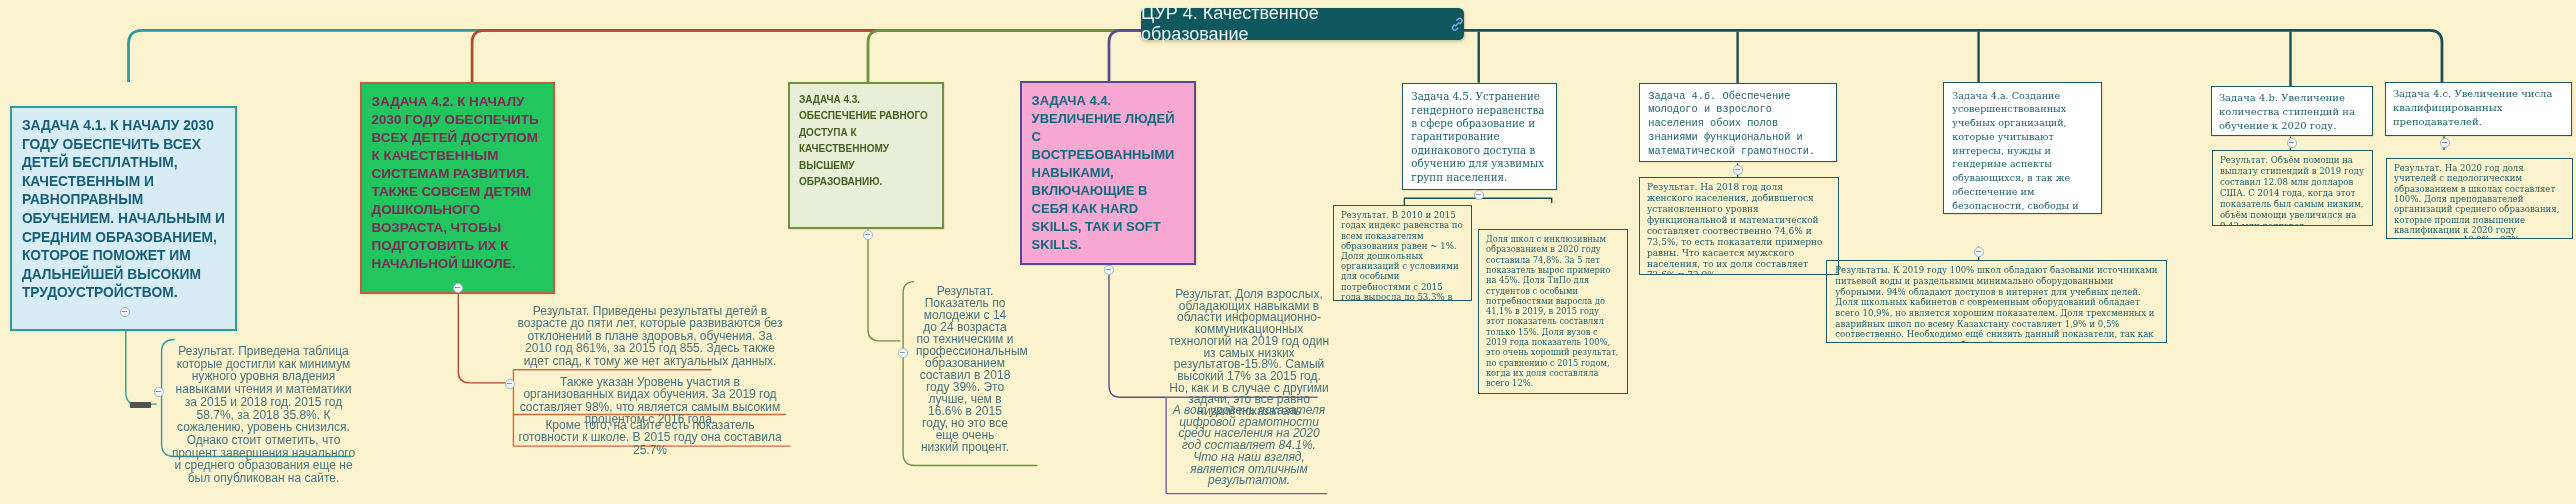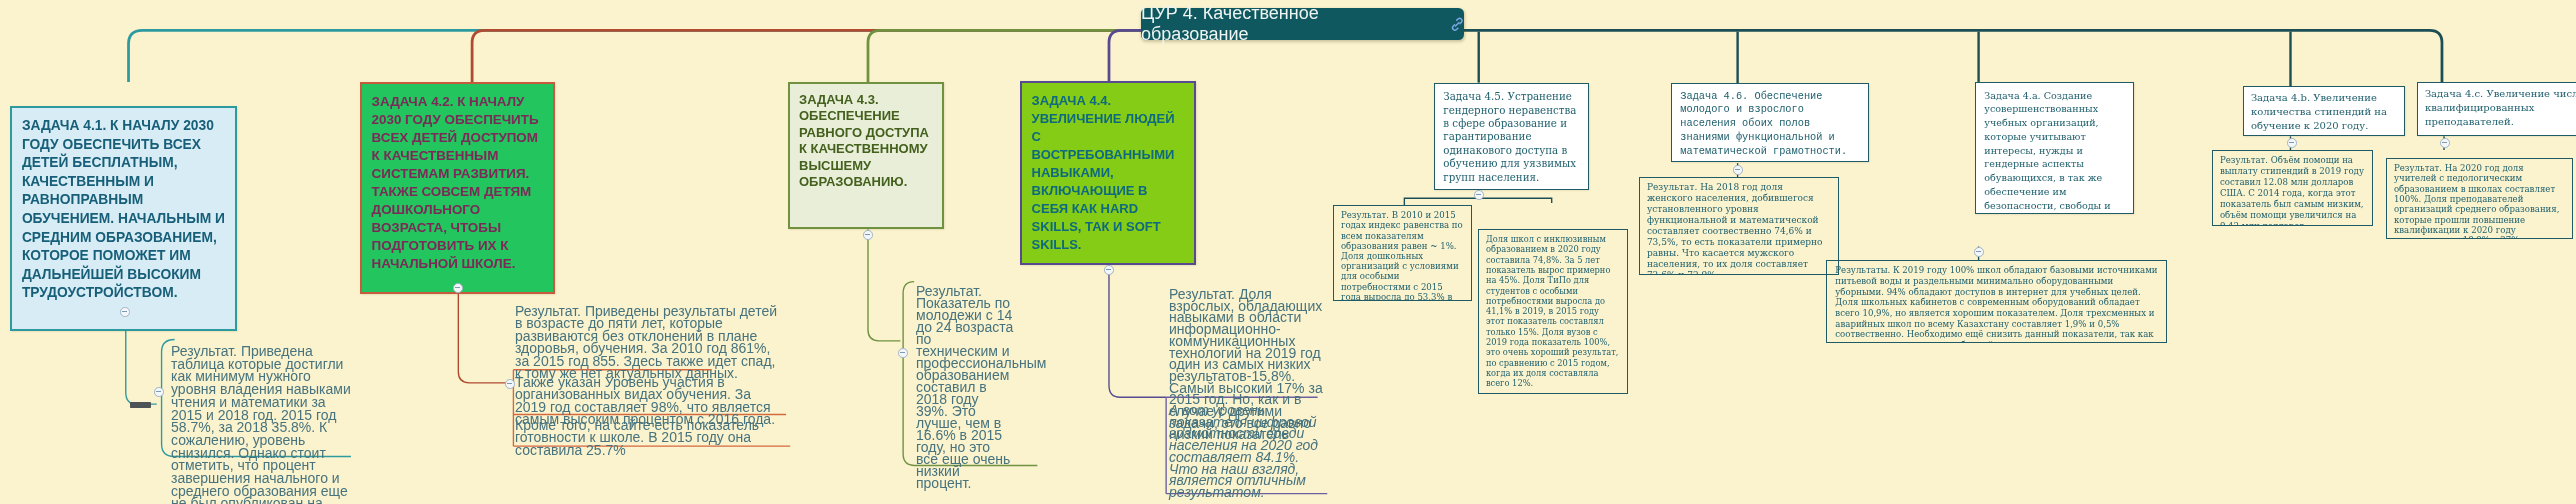--- a/index.html
+++ b/index.html
@@ -23,50 +23,49 @@
   
   .topic{
     box-shadow:0.7px 1.4px 2.1px rgba(90,70,20,.25);
     font-weight:700;overflow:hidden;
   }
   .topic.b1{left:10.3px;top:82px;width:227px;height:225px;padding:9px 9.6px;
     background:#d7ecf5;border:2.1px solid #2d9aa0;color:#175f78;font-size:13.8px;line-height:18.6px;margin-top:24px;}
   .topic.b2{left:360px;top:82px;width:195px;height:212px;padding:9px 9.6px;
     background:#22c55e;border:2.1px solid #c75b3d;color:#7c2a58;font-size:13.4px;line-height:18px;}
   .topic.b3{left:788px;top:82px;width:156px;height:147px;padding:7.6px 9px;
-    background:#e9eed9;border:2.1px solid #6f9140;color:#44601d;font-size:13px;line-height:16.5px;}
+    background:#e9eed9;border:2.1px solid #6f9140;color:#44601d;font-size:10px;line-height:16.5px;}
   .topic.b4{left:1020px;top:81px;width:176px;height:184px;padding:9px 9.6px;
-    background:#84cc16;border:2.1px solid #584a90;color:#0e6a7e;font-size:13px;line-height:18px;}
+    background:#f9a8d4;border:2.1px solid #584a90;color:#0e6a7e;font-size:13px;line-height:18px;}
 
   .topic-serif{
     background:#ffffff;border:1.4px solid #1e5b66;color:#20606e;
     font-family:"DejaVu Serif", serif;font-weight:400;overflow:hidden;
     box-shadow:0.7px 1.4px 2.1px rgba(90,70,20,.22);
-    margin-left:32px;
   }
   .topic-serif.b5{left:1402px;top:83px;width:155px;height:107px;padding:6.2px 8.3px;font-size:10.3px;line-height:13.4px;}
   .topic-serif.b6{left:1639px;top:83px;width:198px;height:79px;padding:5.5px 8.3px;font-size:10.3px;line-height:13.8px;font-family:Liberation Mono, monospace;}
   .topic-serif.b7{left:1943px;top:82px;width:159px;height:132px;padding:5.5px 8.3px;font-size:9.6px;line-height:13.8px;}
   .topic-serif.b8{left:2211px;top:86px;width:162px;height:50px;padding:4.1px 6.9px;font-size:10px;line-height:13.8px;}
   .topic-serif.b9{left:2385px;top:82px;width:187px;height:54px;padding:4.1px 6.9px;font-size:10px;line-height:13.8px;}
 
   
   .note-box{
     background:transparent;border:1.4px solid #1e5b66;color:#20606e;
     font-family:"DejaVu Serif", serif;overflow:hidden;
   }
   .note-box.c5a{left:1333px;top:205px;width:139px;height:96px;padding:4.1px 6.9px;font-size:8.6px;line-height:10.2px;}
   .note-box.c5b{left:1478px;top:203px;width:150px;height:165px;padding:4.1px 6.9px;font-size:8.3px;line-height:10.3px;margin-top:26px;}
   .note-box.c6 {left:1639px;top:177px;width:200px;height:98px;padding:4.1px 6.9px;font-size:9px;line-height:11px;}
   .note-box.c7 {left:1826px;top:260px;width:341px;height:83px;padding:4.1px 8.3px;font-size:8.6px;line-height:10.7px;}
   .note-box.c8 {left:2212px;top:150px;width:161px;height:76px;padding:4.1px 6.9px;font-size:8.6px;line-height:11px;}
   .note-box.c9 {left:2386px;top:158px;width:187px;height:81px;padding:4.1px 6.9px;font-size:8.6px;line-height:10.3px;}
 
   
-  .note-plain{color:#47737e;font-size:14px;overflow:visible;}
+  .note-plain{color:#47737e;font-size:12px;overflow:visible;text-align:center;}
   .note-plain.c1 {left:171px;top:345px;width:185px;line-height:12.7px;}
   .note-plain.c2a{left:515px;top:305px;width:270px;line-height:12.4px;}
   .note-plain.c2b{left:515px;top:376px;width:270px;line-height:12.4px;}
   .note-plain.c2c{left:515px;top:419px;width:270px;line-height:12.4px;}
   .note-plain.c3 {left:916px;top:285px;width:98px;line-height:12px;}
   .note-plain.c4a{left:1169px;top:289px;width:160px;line-height:11.7px;}
   .note-plain.c4b{left:1169px;top:405px;width:160px;line-height:11.7px;font-style:italic;}
 
   
   .collapse{

